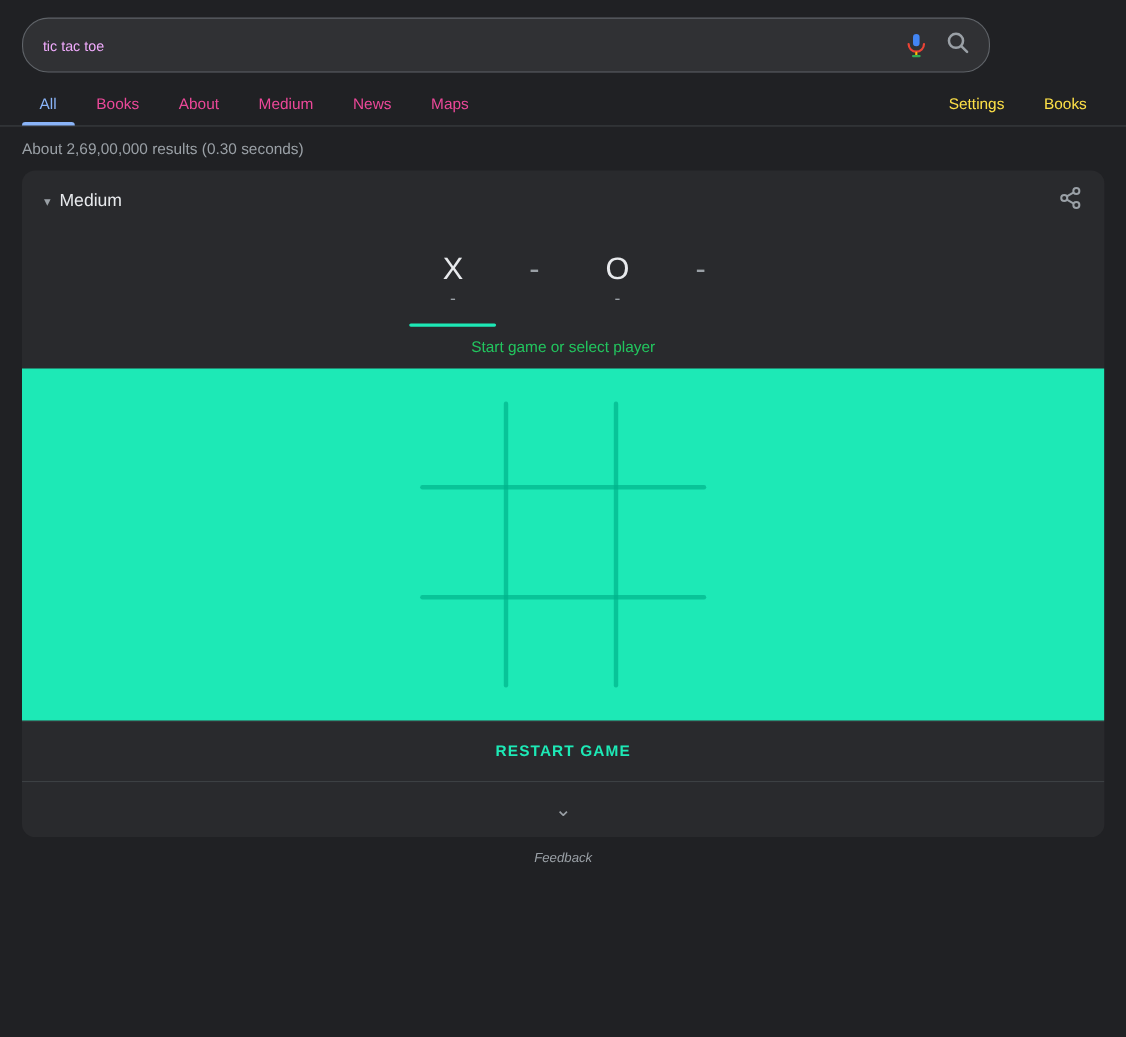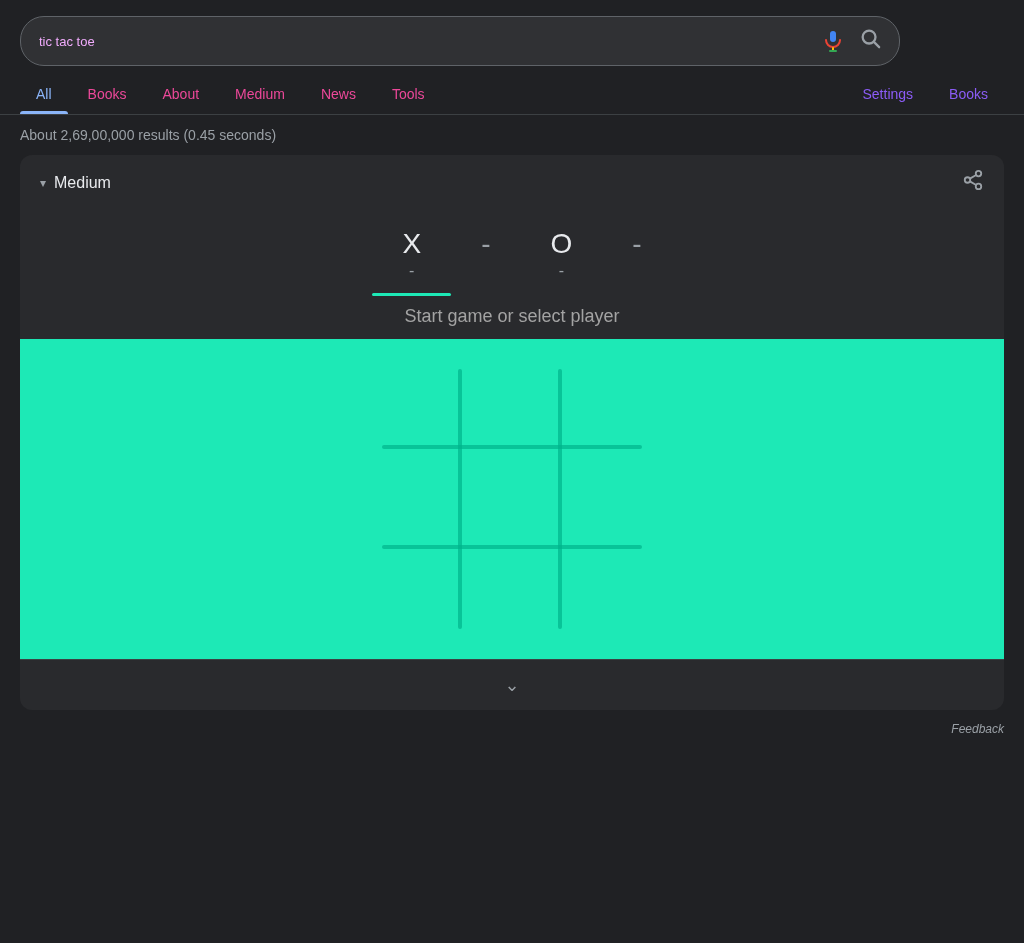--- a/index.html
+++ b/index.html
@@ -80,21 +80,21 @@
       border-radius: 3px 3px 0 0;
     }
 
     .nav-spacer {
       flex: 1;
     }
 
     .nav-tab-right {
       padding: 12px 16px;
       font-size: 14px;
-      color: #8b5cf6;
+      color: #fde047;
       cursor: pointer;
       white-space: nowrap;
     }
 
     
     .results-count {
       padding: 12px 20px;
       font-size: 14px;
       color: #9aa0a6;
     }
@@ -193,22 +193,22 @@
     .player-o {
       display: flex;
       flex-direction: column;
       align-items: center;
       padding: 8px 40px 16px 40px;
       cursor: pointer;
     }
 
     .start-text {
       text-align: center;
-      color: #a3a3a3;
-      font-size: 18px;
+      color: #22c55e;
+      font-size: 14px;
       padding: 6px 0 12px 0;
     }
 
     
     .game-board {
       background: #1de9b6;
       position: relative;
       height: 320px;
       display: flex;
       align-items: center;
@@ -288,21 +288,21 @@
       cursor: pointer;
     }
 
     .chevron-down {
       color: #9aa0a6;
       font-size: 18px;
     }
 
     
     .feedback-area {
-      text-align: right;
+      text-align: center;
       padding: 12px 20px;
       font-size: 12px;
       color: #9aa0a6;
       font-style: italic;
     }
 
     
     .mic-icon {
       width: 24px;
       height: 24px;
@@ -337,27 +337,27 @@
     </div>
   </div>
 </div>
 
 <div class="nav-tabs">
   <div class="nav-tab active">All</div>
   <div class="nav-tab">Books</div>
   <div class="nav-tab">About</div>
   <div class="nav-tab">Medium</div>
   <div class="nav-tab">News</div>
-  <div class="nav-tab">Tools</div>
+  <div class="nav-tab">Maps</div>
   <div class="nav-spacer"></div>
   <div class="nav-tab-right">Settings</div>
   <div class="nav-tab-right">Books</div>
 </div>
 
-<div class="results-count">About 2,69,00,000 results (0.45 seconds)</div>
+<div class="results-count">About 2,69,00,000 results (0.30 seconds)</div>
 
 <div class="game-card">
 
   <div class="card-header">
     <div class="difficulty-area">
       <span class="dropdown-icon">▾</span>
       <span class="difficulty-label">Medium</span>
     </div>
     <span class="share-icon">
       <svg width="22" height="22" viewBox="0 0 24 24" fill="none" xmlns="http://www.w3.org/2000/svg">
@@ -389,20 +389,23 @@
 
   <div class="game-board">
     <div class="board-grid">
       <div class="vline1"></div>
       <div class="vline2"></div>
       <div class="hline1"></div>
       <div class="hline2"></div>
     </div>
   </div>
 
+  <div class="restart-area">
+    <button class="restart-btn">RESTART GAME</button>
+  </div>
 
   <div class="collapse-area">
     <span class="chevron-down">⌄</span>
   </div>
 
 </div>
 
 <div class="feedback-area">
   <span>Feedback</span>
 </div>

